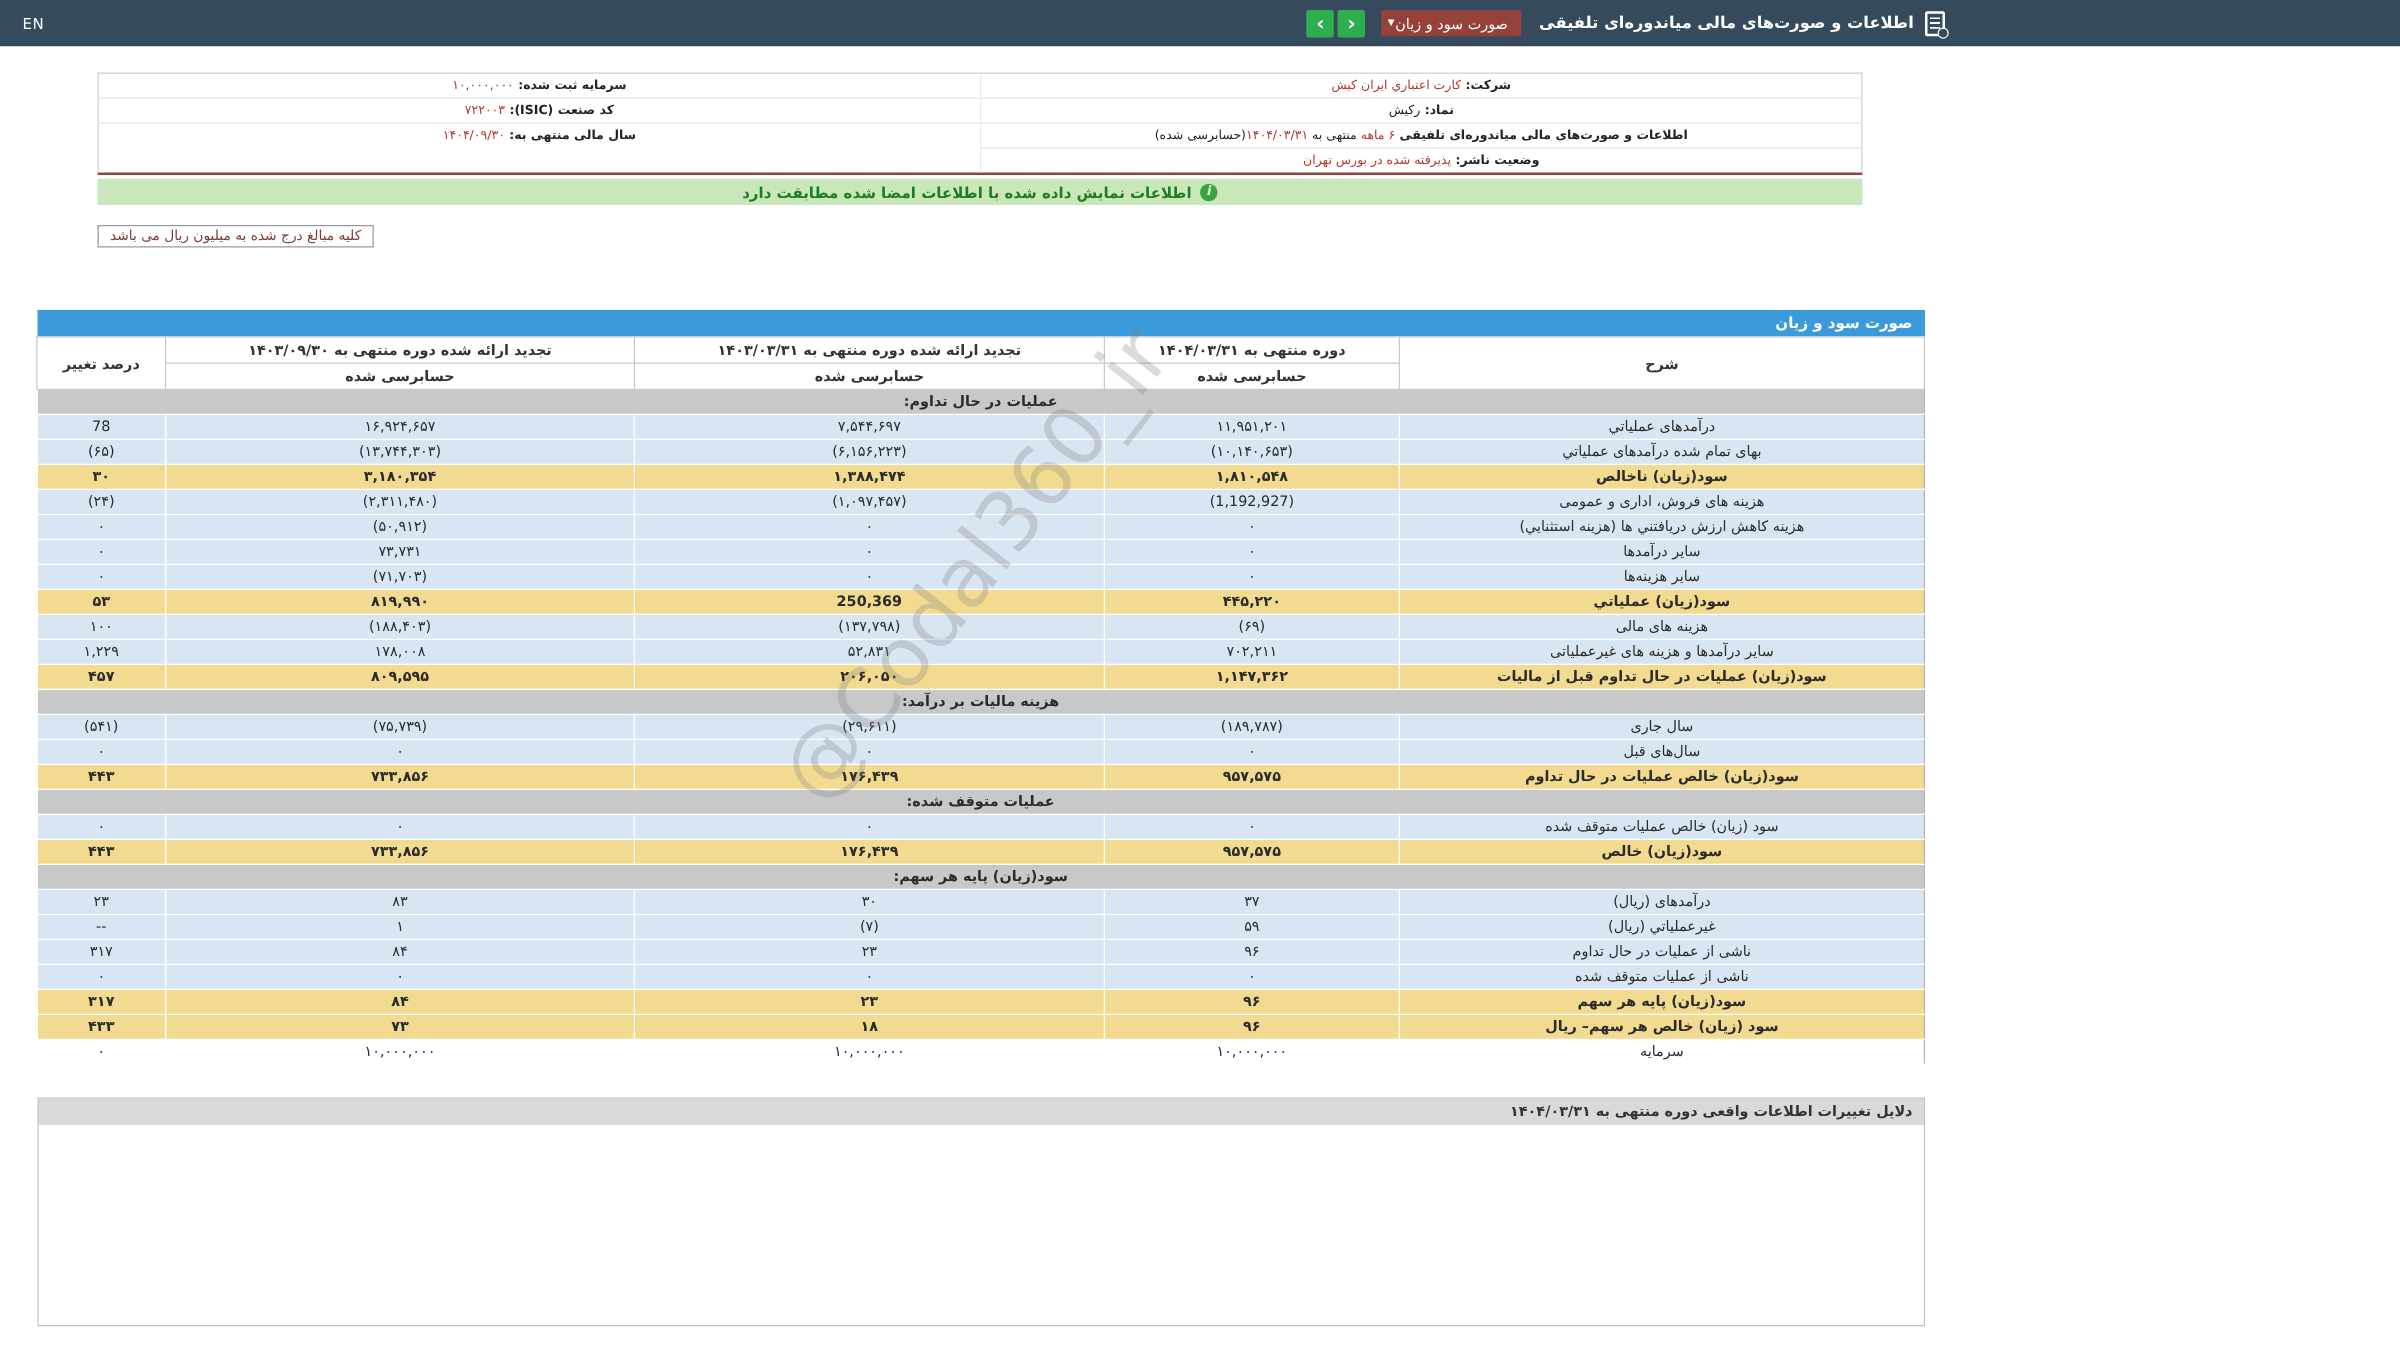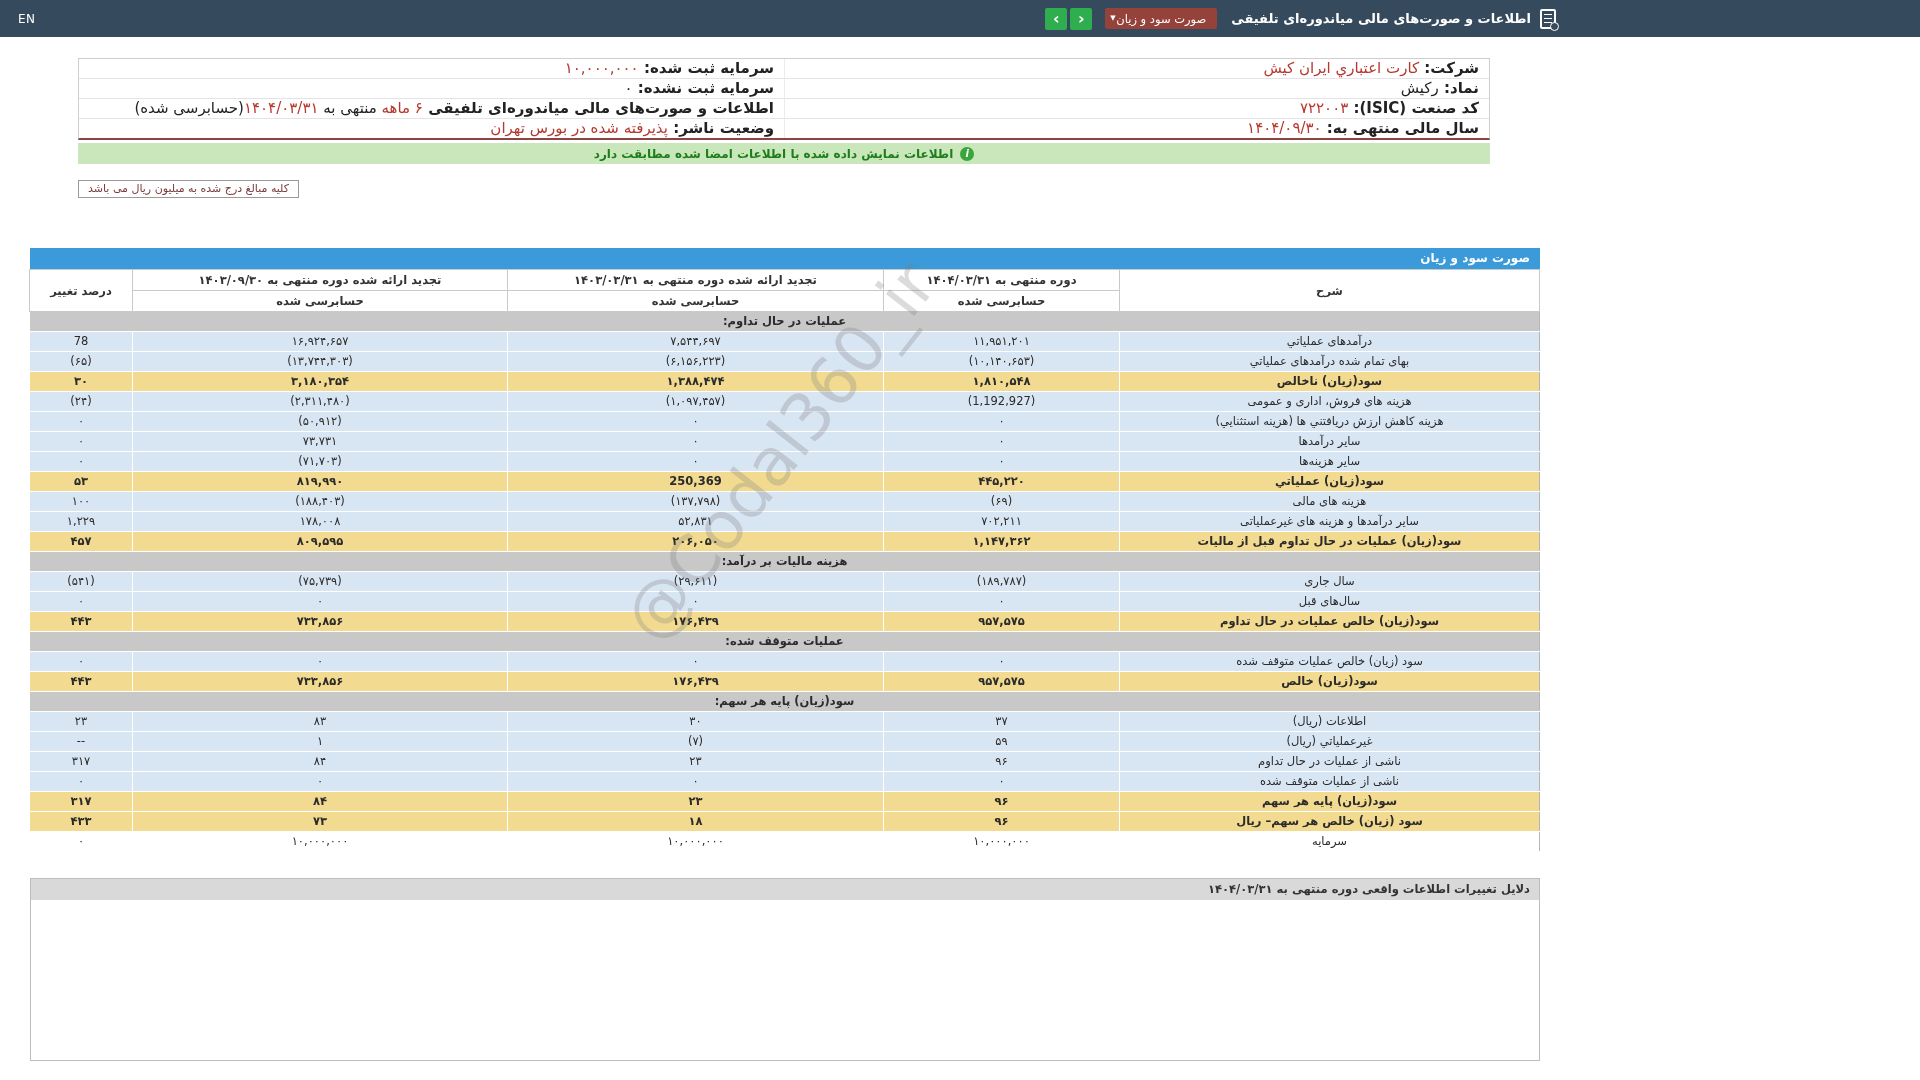--- a/index.html
+++ b/index.html
@@ -45,22 +45,22 @@
   .nav-btn.fwd::before{content:"‹";}
   .nav-btn.back::before{content:"›";}
   .lang-link{margin-right:auto;color:#fff;font-size:12px;cursor:pointer;letter-spacing:.5px;}
   
   .info-table{
     margin:21px 430px 0 78px;
     border:1px solid #cfcfcf;border-bottom:2px solid #8d4440;
     display:grid;grid-template-columns:1fr 1fr;background:#fff;
   }
   .info-cell{
-    padding:2px 10px;font-size:15px;line-height:15px;min-height:19px;
-    border-bottom:1px solid #e4e4e4;white-space:nowrap;overflow:hidden;
+    padding:2px 10px;font-size:10px;line-height:15px;min-height:19px;
+    border-bottom:1px solid #e4e4e4;white-space:nowrap;overflow:hidden;text-align:center;
   }
   .info-cell:nth-last-child(-n+2){border-bottom:none;}
   .info-cell:nth-child(odd){border-left:1px solid #ececec;}
   .info-lbl{font-weight:bold;color:#222;}
   .info-val{color:#222;}
   .info-val.red{color:var(--info-red);}
   
   .sig-bar{
     margin:3px 430px 16px 78px;height:21px;background:var(--sig-green-bg);
     display:flex;align-items:center;justify-content:center;gap:7px;
@@ -122,21 +122,20 @@
       <span class="nav-btn back"></span>
     </div>
     <span class="lang-link">EN</span>
   </div>
 </header>
 
 <section class="info-table">
     <div class="info-cell"><span class="info-lbl">شرکت: </span><span class="info-val red">کارت اعتباري ایران کیش</span></div>
     <div class="info-cell"><span class="info-lbl">سرمایه ثبت شده: </span><span class="info-val red">۱۰,۰۰۰,۰۰۰</span></div>
     <div class="info-cell"><span class="info-lbl">نماد: </span><span class="info-val">رکیش</span></div>
-    <div class="info-cell"><span class="info-lbl">سرمایه ثبت نشده: </span><span class="info-val">۰</span></div>
     <div class="info-cell"><span class="info-lbl">کد صنعت (ISIC): </span><span class="info-val red">۷۲۲۰۰۳</span></div>
     <div class="info-cell"><span class="info-lbl">اطلاعات و صورت‌های مالی میاندوره‌ای تلفیقی </span><span class="info-val red">۶ ماهه</span><span class="info-val"> منتهی به </span><span class="info-val red">۱۴۰۴/۰۳/۳۱</span><span class="info-val">(حسابرسی شده)</span></div>
     <div class="info-cell"><span class="info-lbl">سال مالی منتهی به: </span><span class="info-val red">۱۴۰۴/۰۹/۳۰</span></div>
     <div class="info-cell"><span class="info-lbl">وضعیت ناشر: </span><span class="info-val red">پذیرفته شده در بورس تهران</span></div>
   </section>
 
 <div class="sig-bar">
   <span class="info-icon"></span>
   <span>اطلاعات نمایش داده شده با اطلاعات امضا شده مطابقت دارد</span>
 </div>
@@ -286,21 +285,21 @@
           <td class="cell-desc">سود(زیان) خالص</td>
           <td class="cell-val">۹۵۷,۵۷۵</td>
           <td class="cell-val">۱۷۶,۴۳۹</td>
           <td class="cell-val">۷۳۳,۸۵۶</td>
           <td class="cell-val">۴۴۳</td>
         </tr>
         <tr class="row-section">
           <td colspan="5" class="cell-desc">سود(زیان) پایه هر سهم:</td>
         </tr>
         <tr class="row-data">
-          <td class="cell-desc">اطلاعات (ریال)</td>
+          <td class="cell-desc">درآمدهای (ریال)</td>
           <td class="cell-val">۳۷</td>
           <td class="cell-val">۳۰</td>
           <td class="cell-val">۸۳</td>
           <td class="cell-val">۲۳</td>
         </tr>
         <tr class="row-data">
           <td class="cell-desc">غیرعملیاتي (ریال)</td>
           <td class="cell-val">۵۹</td>
           <td class="cell-val neg">(۷)</td>
           <td class="cell-val">۱</td>

